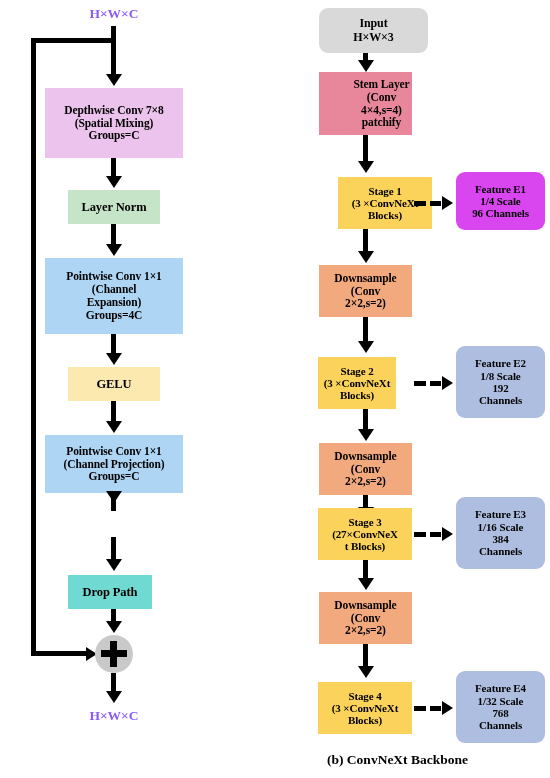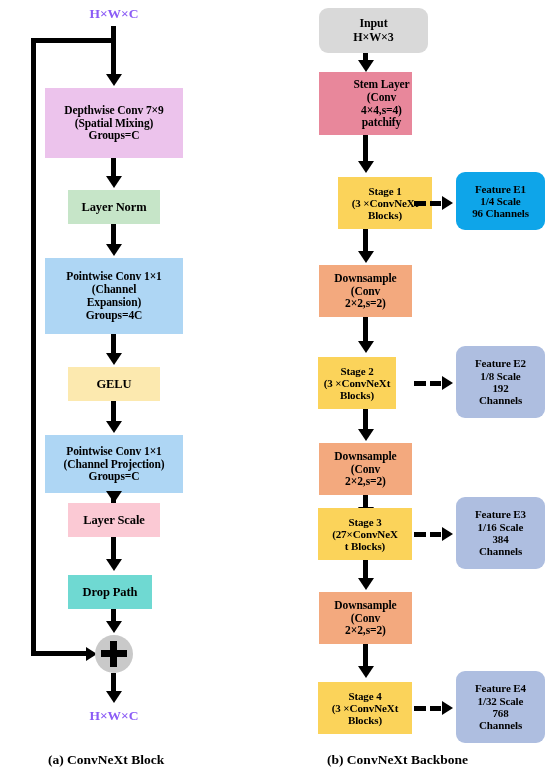--- a/index.html
+++ b/index.html
@@ -112,21 +112,21 @@
   <div class="vline" style="left:111px; top:26px; width:5px; height:50px;"></div>
   <div class="arrowhead-down" style="left:105.5px; top:74px;"></div>
 
   <div class="hline" style="left:31px; top:38px; width:82px; height:5px;"></div>
 
   <div class="vline" style="left:31px; top:38px; width:5px; height:615px;"></div>
 
   <div class="hline" style="left:31px; top:651px; width:58px; height:5px;"></div>
   <div class="arrowhead-right" style="left:86px; top:646.5px;"></div>
 
-  <div class="node" style="left:45px; top:88px; width:138px; height:70px; background:#ECC3EC; font-size:11.5px;">Depthwise Conv 7×9
+  <div class="node" style="left:45px; top:88px; width:138px; height:70px; background:#ECC3EC; font-size:11.5px;">Depthwise Conv 7×8
 (Spatial Mixing)
 Groups=C</div>
 
   <div class="vline" style="left:111px; top:158px; width:5px; height:20px;"></div>
   <div class="arrowhead-down" style="left:105.5px; top:176px;"></div>
 
   <div class="node" style="left:68px; top:190px; width:92px; height:34px; background:#C6E5C8; font-size:12.5px;">Layer Norm</div>
 
   <div class="vline" style="left:111px; top:224px; width:5px; height:22px;"></div>
   <div class="arrowhead-down" style="left:105.5px; top:244px;"></div>
@@ -144,41 +144,39 @@
   <div class="vline" style="left:111px; top:401px; width:5px; height:22px;"></div>
   <div class="arrowhead-down" style="left:105.5px; top:421px;"></div>
 
   <div class="node" style="left:45px; top:435px; width:138px; height:58px; background:#AED6F4; font-size:11.5px;">Pointwise Conv 1×1
 (Channel Projection)
 Groups=C</div>
 
   <div class="vline" style="left:111px; top:493px; width:5px; height:18px;"></div>
   <div class="arrowhead-down" style="left:105.5px; top:491px;"></div>
 
-  <div class="node" style="left:68px; top:503px; width:92px; height:34px; background:#FBC9D4; font-size:12.5px;">Layer Scale</div>
 
   <div class="vline" style="left:111px; top:537px; width:5px; height:24px;"></div>
   <div class="arrowhead-down" style="left:105.5px; top:559px;"></div>
 
   <div class="node" style="left:68px; top:575px; width:84px; height:34px; background:#6FD9D2; font-size:12.5px;text-align:center;">Drop Path</div>
 
   <div class="vline" style="left:111px; top:609px; width:5px; height:18px;"></div>
   <div class="arrowhead-down" style="left:105.5px; top:621px;"></div>
 
   <div class="plus-circle" style="left:95px; top:635px; width:38px; height:38px;">
     <span class="bar-h"></span>
     <span class="bar-v"></span>
   </div>
 
   <div class="vline" style="left:111px; top:673px; width:5px; height:22px;"></div>
   <div class="arrowhead-down" style="left:105.5px; top:691px;"></div>
 
   <div class="label" style="left:64px; top:706px; width:100px; height:20px; font-size:13.5px;">H×W×C</div>
 
-  <div class="caption" style="left:48px; top:748px; width:220px; height:24px;">(a)  ConvNeXt Block</div>
 
   <div class="node" style="left:319px; top:8px; width:109px; height:45px; background:#D9D9D9; border-radius:9px; font-size:12px;">Input
 H×W×3</div>
 
   <div class="vline" style="left:363px; top:53px; width:5px; height:10px;"></div>
   <div class="arrowhead-down" style="left:357.5px; top:60px;"></div>
 
   <div class="node" style="left:319px; top:72px; width:93px; height:63px; background:#E8879B; font-size:11.5px;padding-left:32px;">Stem Layer
 (Conv
 4×4,s=4)
@@ -188,21 +186,21 @@
   <div class="arrowhead-down" style="left:357.5px; top:161px;"></div>
 
   <div class="node" style="left:318px; top:177px; width:94px; height:52px; background:#FBD35A; font-size:11px;margin-left:20px;">Stage 1
 (3 ×ConvNeXt
 Blocks)</div>
 
   <div class="dash-seg" style="left:414px; top:200.5px; width:12px; height:5px;"></div>
   <div class="dash-seg" style="left:430px; top:200.5px; width:11px; height:5px;"></div>
   <div class="arrowhead-right" style="left:442px; top:196px;"></div>
 
-  <div class="node" style="left:456px; top:172px; width:89px; height:58px; background:#0ea5e9; border-radius:9px; font-size:11px;">Feature E1
+  <div class="node" style="left:456px; top:172px; width:89px; height:58px; background:#d946ef; border-radius:9px; font-size:11px;">Feature E1
 1/4 Scale
 96 Channels</div>
 
   <div class="vline" style="left:363px; top:229px; width:5px; height:24px;"></div>
   <div class="arrowhead-down" style="left:357.5px; top:251px;"></div>
 
   <div class="node" style="left:319px; top:265px; width:93px; height:52px; background:#F3A97E; font-size:11.5px;">Downsample
 (Conv
 2×2,s=2)</div>
 

